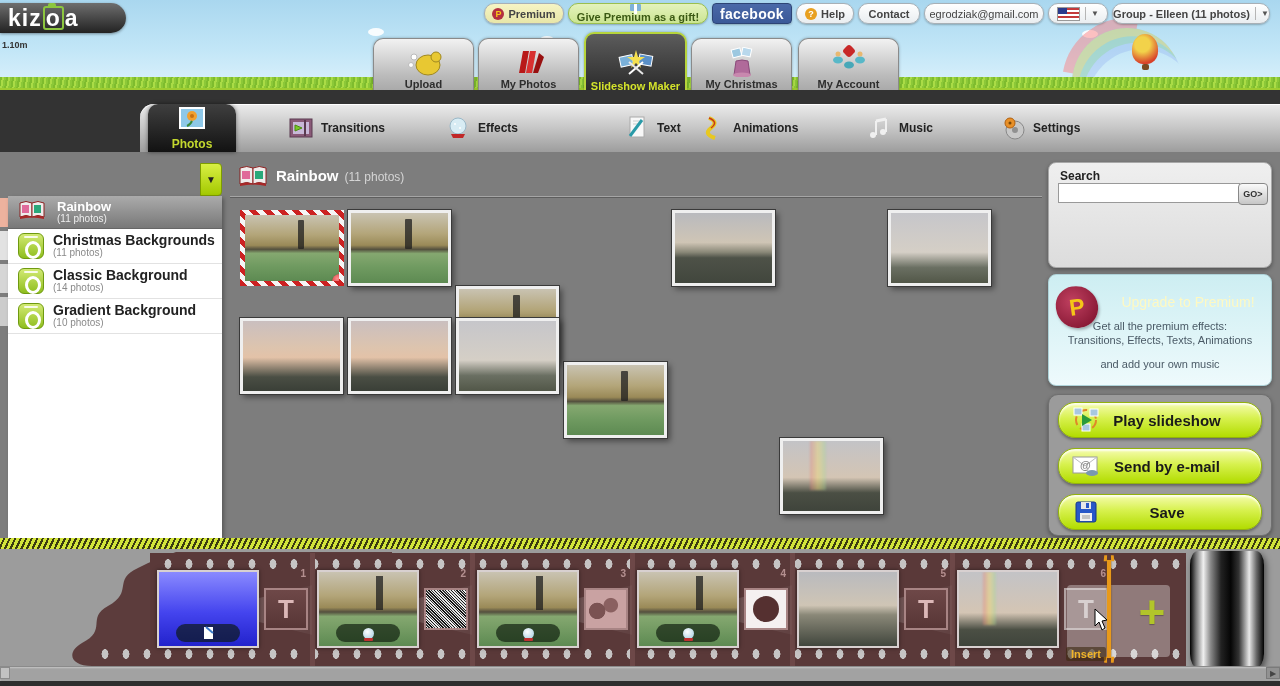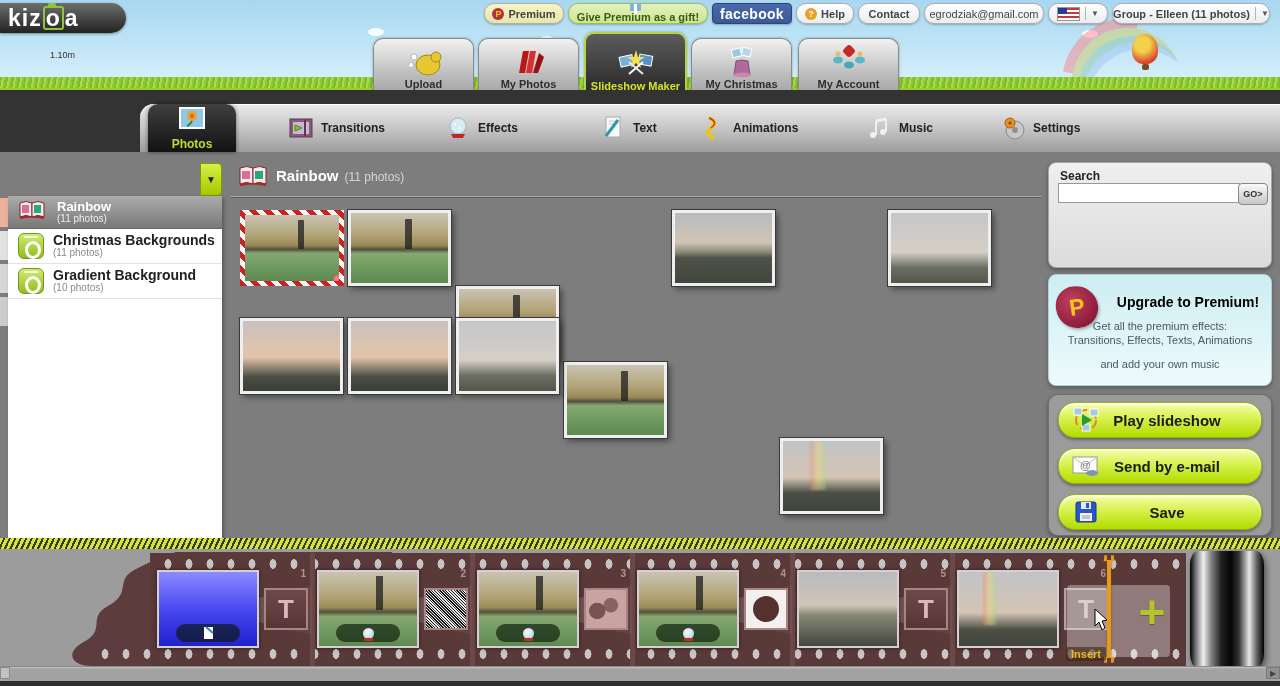--- a/index.html
+++ b/index.html
@@ -24,21 +24,21 @@
        background:radial-gradient(circle at 40% 35%,#f2d24a 0 30%,#d8422a 75%);
        border-radius:50% 50% 42% 42%;}
   .balloon:after{content:"";position:absolute;left:10px;top:30px;width:7px;height:6px;background:#7a4a22;border-radius:2px;}
 
   
   .logo{left:0;top:3px;width:118px;height:30px;background:linear-gradient(180deg,#6e6e6e,#222);
        border-radius:0 16px 16px 0;color:#fff;font-weight:bold;font-size:23px;
        display:flex;align-items:center;padding-left:8px;letter-spacing:1px;box-shadow:0 1px 3px rgba(0,0,0,.4);}
   .logo .cam{position:relative;border:2px solid #8cc63f;border-radius:3px;padding:0 1px;margin:0 1px;line-height:20px;}
   .logo .cam:before{content:"";position:absolute;top:-5px;left:3px;width:8px;height:4px;background:#8cc63f;border-radius:2px 2px 0 0;}
-  .version{left:2px;top:50px;font-size:9px;color:#333;font-weight:normal;margin-left:48px;}
+  .version{left:2px;top:40px;font-size:9px;color:#333;font-weight:bold;}
 
   
   .pill{top:3px;height:19px;border:1px solid #a8b0b6;border-radius:10px;background:linear-gradient(#ffffff,#e9edf0);
        display:flex;align-items:center;justify-content:center;font-size:11px;color:#444;font-weight:bold;
        box-shadow:0 1px 2px rgba(0,0,0,.25);white-space:nowrap;}
   .pill.premium{background:linear-gradient(#f6f4c4,#e8e6a8);}
   .pill.gift{background:linear-gradient(#e4f2bc,#cbe592);border-color:#9bbf4e;color:#3c5a14;flex-direction:column;}
   .pill.fb{background:linear-gradient(#4a69a8,#3b5998);border-color:#2d4475;color:#fff;
        font-size:14px;border-radius:4px;font-weight:bold;letter-spacing:.3px;}
   .pbadge{width:12px;height:12px;border-radius:50%;background:#b43040;color:#f5c518;font-size:9px;font-weight:bold;
@@ -122,21 +122,21 @@
   .searchbox{top:162px;height:106px;background:linear-gradient(180deg,#efefef,#dcdcdc);border:1px solid #a8a8a8;box-shadow:0 2px 4px rgba(0,0,0,.35);}
   .search-lbl{left:1060px;top:169px;font-size:12px;font-weight:bold;color:#222;}
   .search-inp{left:1058px;top:183px;width:172px;height:18px;border:1px solid #999;background:#fff;font-size:11px;padding:0 4px;}
   .go-btn{left:1238px;top:183px;width:28px;height:20px;background:linear-gradient(#fafafa,#c6c6c6);
        border:1px solid #888;border-radius:4px;font-size:9px;font-weight:bold;color:#333;
        display:flex;align-items:center;justify-content:center;}
   .prembox{top:274px;height:112px;background:linear-gradient(180deg,#cdeef2,#eefafc);border:1px solid #aed2d8;box-shadow:0 2px 4px rgba(0,0,0,.3);}
   .pblob{left:1056px;top:286px;width:42px;height:42px;background:radial-gradient(circle at 40% 35%,#c04060,#8a1a36 75%);
        border-radius:46% 54% 48% 52%;transform:rotate(-8deg);display:flex;align-items:center;justify-content:center;
        color:#f5c518;font-size:23px;font-weight:bold;box-shadow:1px 2px 3px rgba(0,0,0,.3);}
-  .prem-title{left:1108px;top:294px;width:160px;text-align:center;font-size:14px;font-weight:bold;color:#000000;}
+  .prem-title{left:1108px;top:294px;width:160px;text-align:center;font-size:14px;font-weight:normal;color:#fef9c3;}
   .prem-l1{left:1052px;top:320px;width:216px;text-align:center;font-size:11px;color:#4a5a66;}
   .prem-l2{left:1050px;top:334px;width:220px;text-align:center;font-size:11px;color:#4a5a66;}
   .prem-l3{left:1052px;top:358px;width:216px;text-align:center;font-size:11px;color:#4a5a66;}
   .actpanel{top:394px;height:142px;background:#9b9b9b;border:1px solid #6f6f6f;border-radius:10px;box-shadow:0 2px 4px rgba(0,0,0,.35);}
   .gbtn{left:1058px;width:202px;height:34px;border-radius:17px;border:1px solid #93b30c;
        background:linear-gradient(180deg,#f6fcb0 0%,#d7f14e 45%,#b2dc00 100%);
        box-shadow:inset 0 2px 2px rgba(255,255,255,.8),0 2px 3px rgba(0,0,0,.35);
        display:flex;align-items:center;}
   .gbtn .lbl{flex:1;text-align:center;font-size:15px;font-weight:bold;color:#1a1a1a;margin-right:28px;}
   .bicon{width:30px;height:26px;margin-left:12px;display:flex;align-items:center;justify-content:center;}
@@ -343,21 +343,21 @@
     <span class="sicon">
       <svg width="24" height="24">
           <circle cx="12" cy="10" r="8" fill="#d8ecf4" stroke="#9ab8c8"></circle>
           <circle cx="9" cy="8" r="1" fill="#fff"></circle>
           <circle cx="14" cy="12" r="1" fill="#fff"></circle>
           <path d="M5,18 L19,18 L17,22 L7,22 Z" fill="#c02828"></path>
         </svg>
     </span>
     <span class="lbl">Effects</span>
   </div>
-  <div class="abs stab" style="left:600px;">
+  <div class="abs stab" style="left:624px;">
     <span class="sicon">
       <svg width="22" height="24">
           <rect x="4" y="1" width="14" height="20" fill="#f8f8f8" stroke="#aaa"></rect>
           <line x1="7" y1="5" x2="15" y2="5" stroke="#ccc"></line>
           <line x1="7" y1="8" x2="15" y2="8" stroke="#ccc"></line>
           <line x1="4" y1="20" x2="16" y2="4" stroke="#2a9aa8" stroke-width="3"></line>
         </svg>
     </span>
     <span class="lbl">Text</span>
   </div>
@@ -432,20 +432,27 @@
     <div class="sb-item">
       <span class="album-ic"></span>
       <span>
           <div class="t1">Christmas Backgrounds</div>
           <div class="t2">(11 photos)</div>
         </span>
     </div>
     <div class="sb-item">
       <span class="album-ic"></span>
       <span>
+          <div class="t1">Classic Background</div>
+          <div class="t2">(14 photos)</div>
+        </span>
+    </div>
+    <div class="sb-item">
+      <span class="album-ic"></span>
+      <span>
           <div class="t1">Gradient Background</div>
           <div class="t2">(10 photos)</div>
         </span>
     </div>
   </div>
 
   <div class="abs" style="left:240px;top:210px;">
       <div class="candy ph-autumn">
         <div class="ornament"></div>
       </div>

